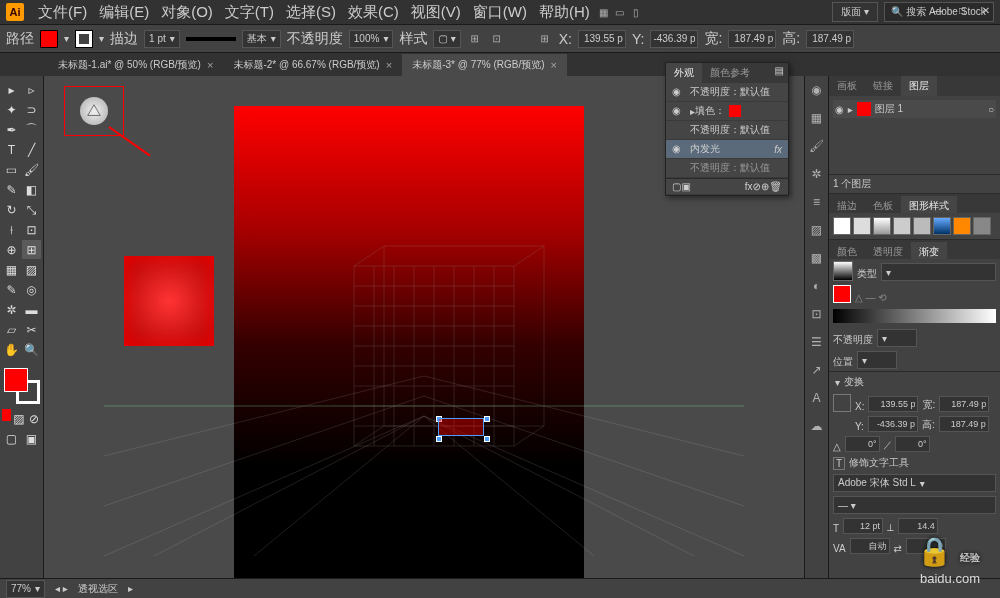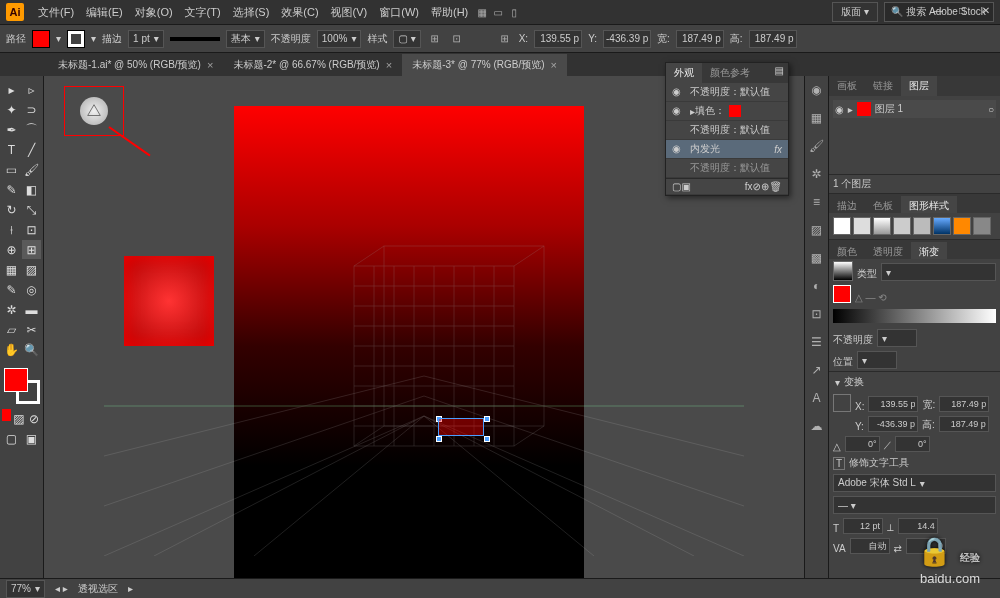--- a/index.html
+++ b/index.html
@@ -1,25 +1,25 @@
 <!DOCTYPE html>
 <html><head>
 <meta charset="utf-8">
 <style>
 *{margin:0;padding:0;box-sizing:border-box;font-family:"Microsoft YaHei",sans-serif;font-size:10px;color:#ccc;user-select:none}
 body{width:1000px;height:598px;background:#323232;overflow:hidden;position:relative}
 .menubar{height:24px;background:#323232;display:flex;align-items:center;padding:12px 6px;border-bottom:1px solid #1a1a1a}
 .ai-logo{width:18px;height:18px;background:#ff9a00;color:#330000;font-weight:bold;font-size:11px;display:flex;align-items:center;justify-content:center;border-radius:2px;margin-right:8px}
-.menu-item{padding:0 6px;font-size:11px;cursor:pointer}
+.menu-item{padding:0 6px;font-size:15px;cursor:pointer}
 .menu-right{margin-left:auto;display:flex;align-items:center;gap:6px}
 .menu-icon{width:16px;height:16px;display:flex;align-items:center;justify-content:center;opacity:.8}
 .win-controls{position:absolute;right:4px;top:2px;display:flex;gap:4px}
 .win-btn{width:20px;height:16px;display:flex;align-items:center;justify-content:center;font-size:10px}
 .optbar{height:28px;background:#424242;display:flex;align-items:center;padding:0 6px;gap:6px;border-bottom:1px solid #1a1a1a}
-.opt-label{font-size:10px}
+.opt-label{font-size:14px}
 .fill-sw{width:18px;height:18px;background:#ff0000;border:1px solid #000}
 .stroke-sw{width:18px;height:18px;background:#fff;border:1px solid #000;position:relative}
 .stroke-sw::after{content:"";position:absolute;inset:3px;background:#424242}
 .stroke-line{width:50px;height:4px;background:linear-gradient(90deg,#000,#000)}
 .opt-select{height:18px;background:#333;border:1px solid #555;padding:0 4px;font-size:10px;display:flex;align-items:center;gap:4px}
 .opt-input{width:48px;height:18px;background:#333;border:1px solid #555;padding:0 2px;font-size:10px;text-align:right}
 .tabs{height:24px;background:#323232;display:flex;align-items:center;padding-left:48px}
 .tab{padding:4px 10px;font-size:10px;color:#aaa;display:flex;align-items:center;gap:6px}
 .tab.active{background:#4a4a4a;color:#fff}
 .tab-close{font-size:11px;opacity:.7}

